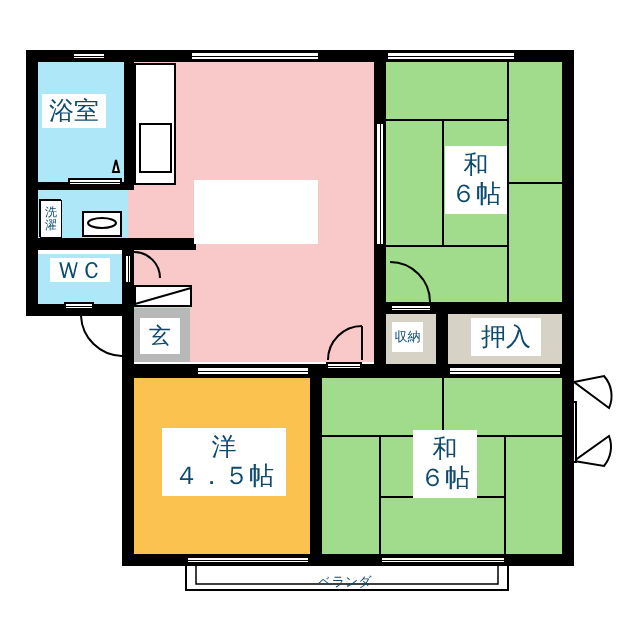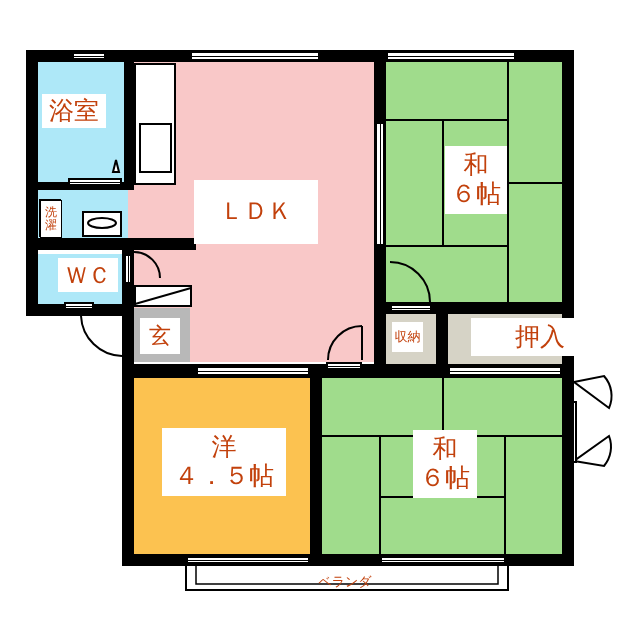--- a/index.html
+++ b/index.html
@@ -1,19 +1,19 @@
 <!DOCTYPE html>
 <html><head>
 <meta charset="utf-8">
 <style>
   html,body{margin:0;padding:0;background:#fff;}
   body{width:640px;height:640px;position:relative;overflow:hidden;font-family:"DejaVu Sans",sans-serif;}
   .wall{position:absolute;background:#000;}
   .room{position:absolute;}
-  .label{position:absolute;background:#fff;color:#c2410c;text-align:center;line-height:1.15;font-size:25px;display:flex;flex-direction:column;justify-content:center;align-items:center;}
+  .label{position:absolute;background:#fff;color:#0c4a6e;text-align:center;line-height:1.15;font-size:25px;display:flex;flex-direction:column;justify-content:center;align-items:center;}
   .win{position:absolute;background:#fff;border:2px solid #000;box-sizing:border-box;}
   .win::after{content:"";position:absolute;left:0;right:0;top:50%;border-top:1.5px solid #000;}
   .winv::after{left:50%;top:0;bottom:0;right:auto;border-top:none;border-left:1.5px solid #000;}
   svg{position:absolute;left:0;top:0;}
 </style>
 </head>
 <body>
 
 <div class="room" style="left:38px;top:62px;width:86px;height:120px;background:#aee8f8;"></div>
 <div class="room" style="left:38px;top:188px;width:90px;height:50px;background:#aee8f8;"></div>
@@ -97,37 +97,36 @@
 <div class="win" style="left:186px;top:556px;width:124px;height:8px;"></div>
 <div class="win" style="left:380px;top:556px;width:126px;height:8px;"></div>
 
 <div class="label" style="left:42px;top:94px;width:64px;height:34px;">
   <span>浴室</span>
 </div>
 <div class="label" style="left:40px;top:200px;width:20px;height:36px;font-size:12px;border:1px solid #000;line-height:1.1;">
   <span>洗</span>
   <span>濯</span>
 </div>
-<div class="label" style="left:50px;top:258px;width:60px;height:34px;font-size:23px;margin-left:8px;">
+<div class="label" style="left:50px;top:258px;width:60px;height:24px;font-size:23px;">
   <span>ＷＣ</span>
 </div>
 <div class="label" style="left:140px;top:318px;width:40px;height:36px;font-size:22px;">
   <span>玄</span>
 </div>
 <div class="label" style="left:194px;top:180px;width:124px;height:64px;font-size:24px;">
-  <span>ＬＤＫ</span>
 </div>
 <div class="label" style="left:445px;top:146px;width:62px;height:68px;">
   <span>和</span>
   <span>６帖</span>
 </div>
 <div class="label" style="left:392px;top:322px;width:31px;height:30px;font-size:13px;">
   <span>収納</span>
 </div>
-<div class="label" style="left:471px;top:318px;width:70px;height:38px;padding-left:34px;">
+<div class="label" style="left:471px;top:318px;width:70px;height:38px;">
   <span>押入</span>
 </div>
 <div class="label" style="left:162px;top:428px;width:124px;height:68px;">
   <span>洋</span>
   <span>４．５帖</span>
 </div>
 <div class="label" style="left:413px;top:430px;width:64px;height:68px;">
   <span>和</span>
   <span>６帖</span>
 </div>

